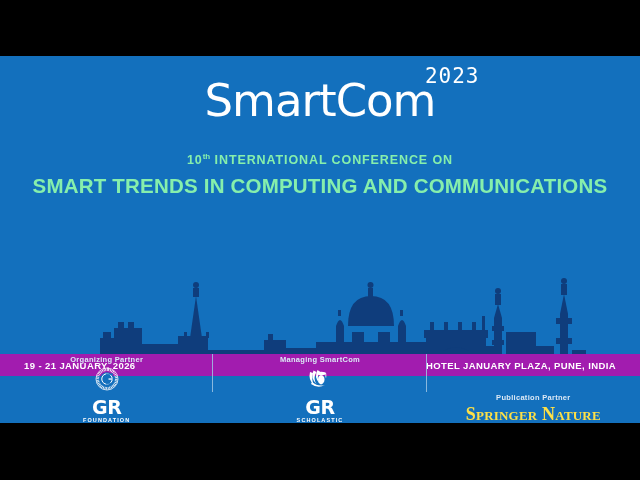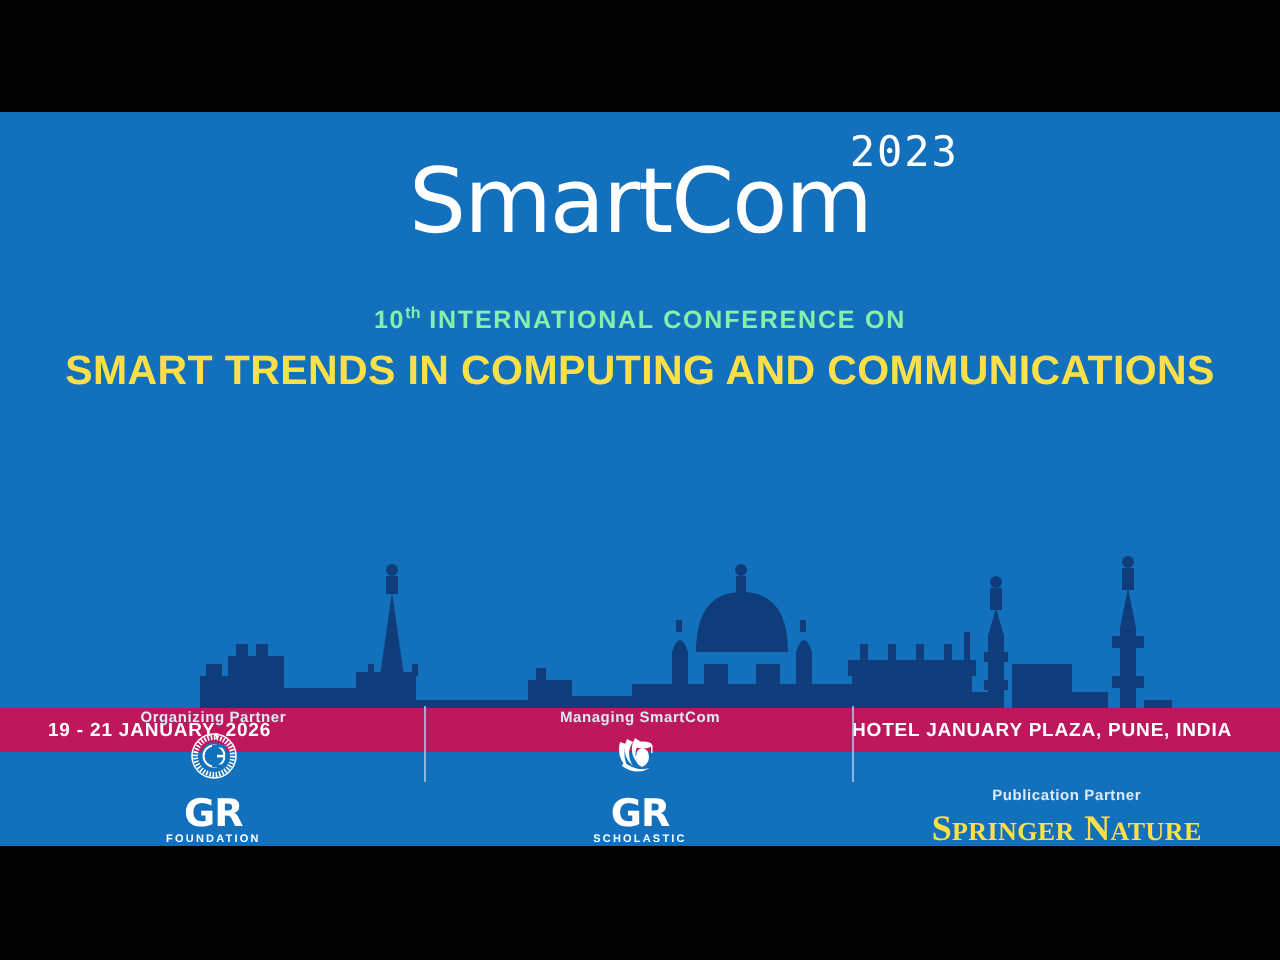--- a/index.html
+++ b/index.html
@@ -109,33 +109,33 @@
   #edition-line .ord {
     font-size: 8px;
     vertical-align: super;
     letter-spacing: 0;
   }
   #conference-title {
     font-family: "Liberation Sans", sans-serif;
     font-size: 20.5px;
     font-weight: bold;
     letter-spacing: 0.2px;
-    color: #fde047;
+    color: #86efac;
     margin: 0;
     white-space: nowrap;
   }
 
   
   #info-bar {
     position: absolute;
     left: 0;
     bottom: 47px;
     width: 640px;
     height: 22px;
-    background: #be185d;
+    background: #a21caf;
     z-index: 10;
     display: flex;
     align-items: center;
     justify-content: space-between;
     box-sizing: border-box;
     padding: 0 24px;
   }
   #info-bar .info-text {
     font-family: "Liberation Sans", sans-serif;
     font-size: 9.5px;

